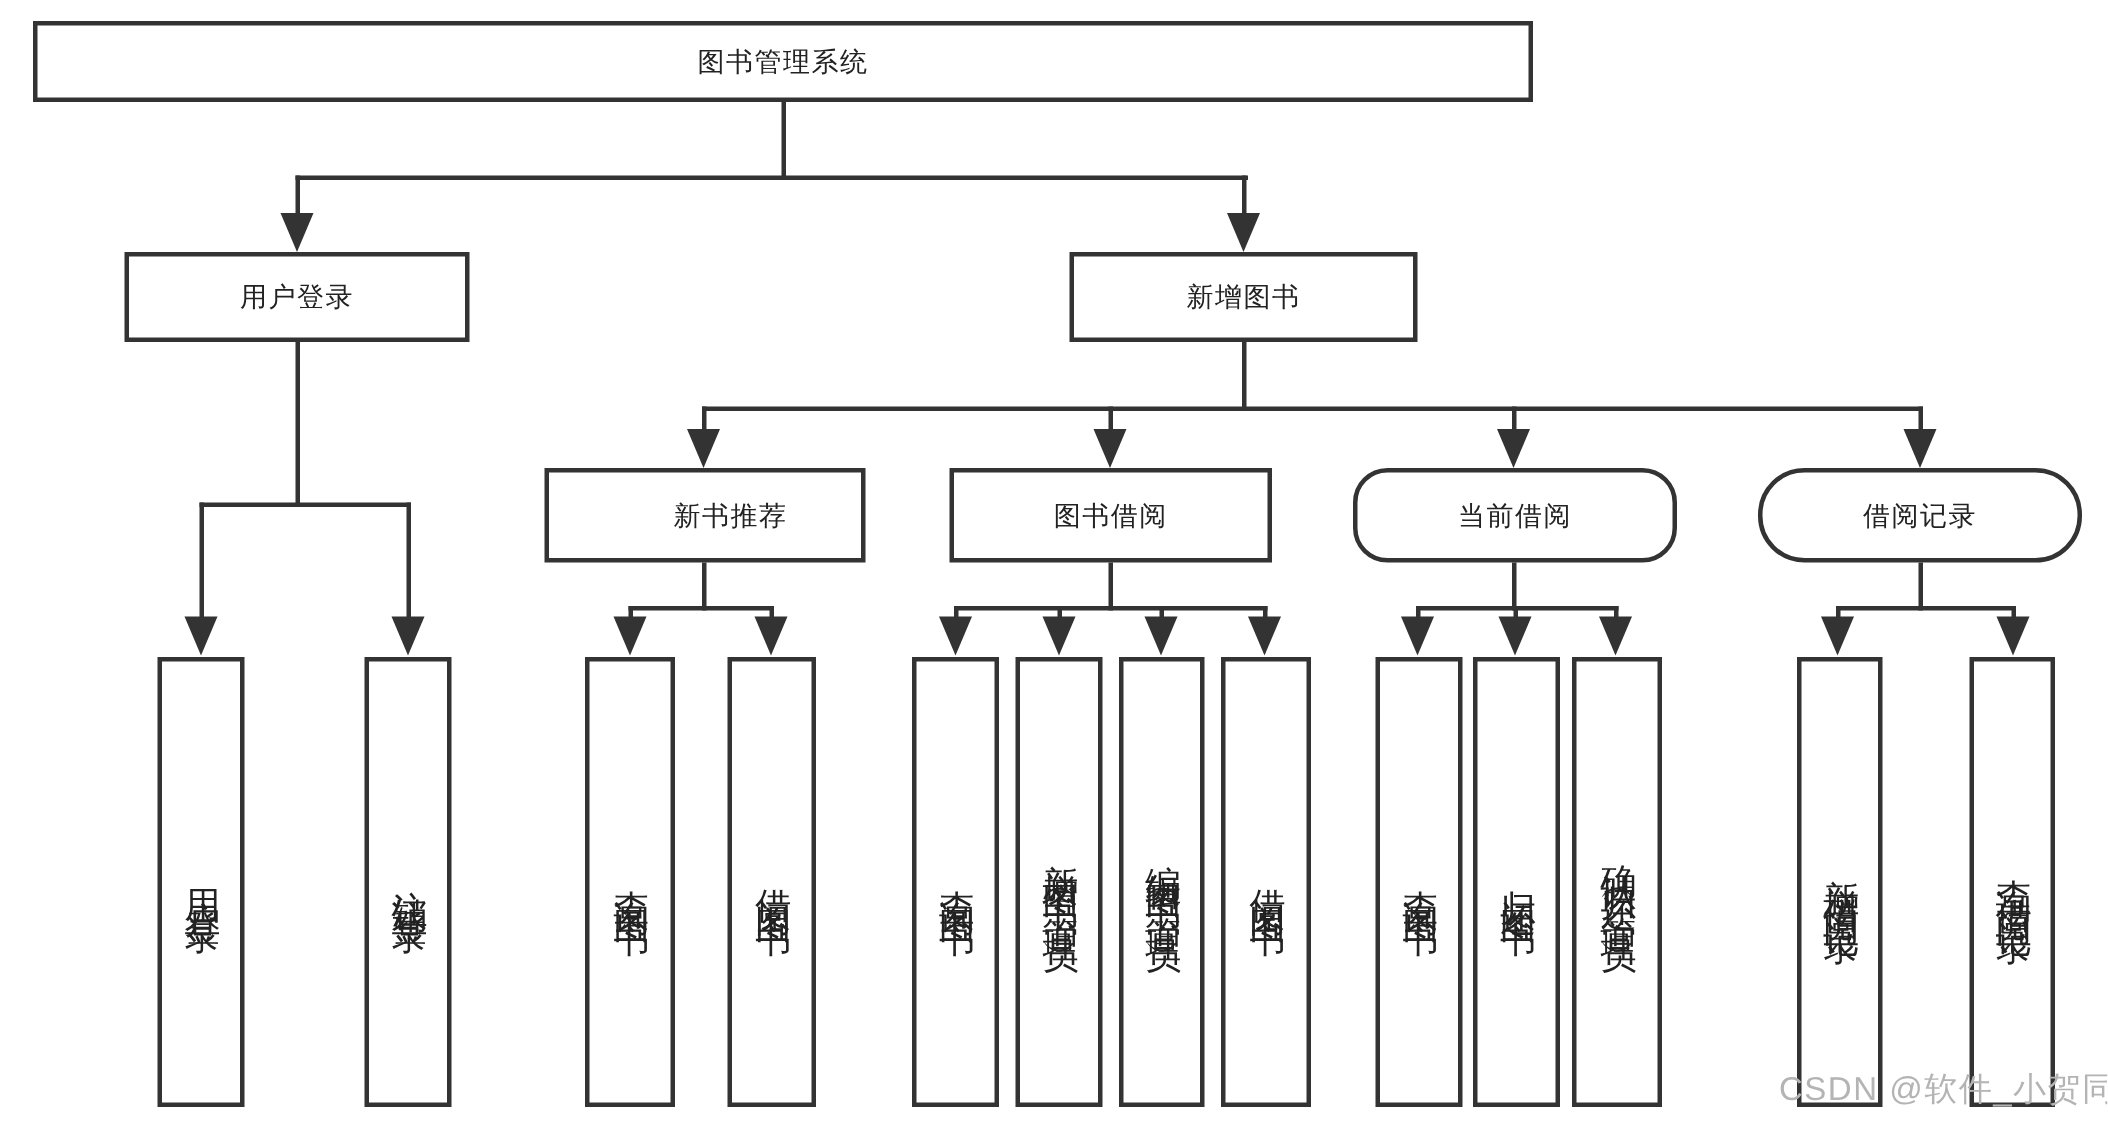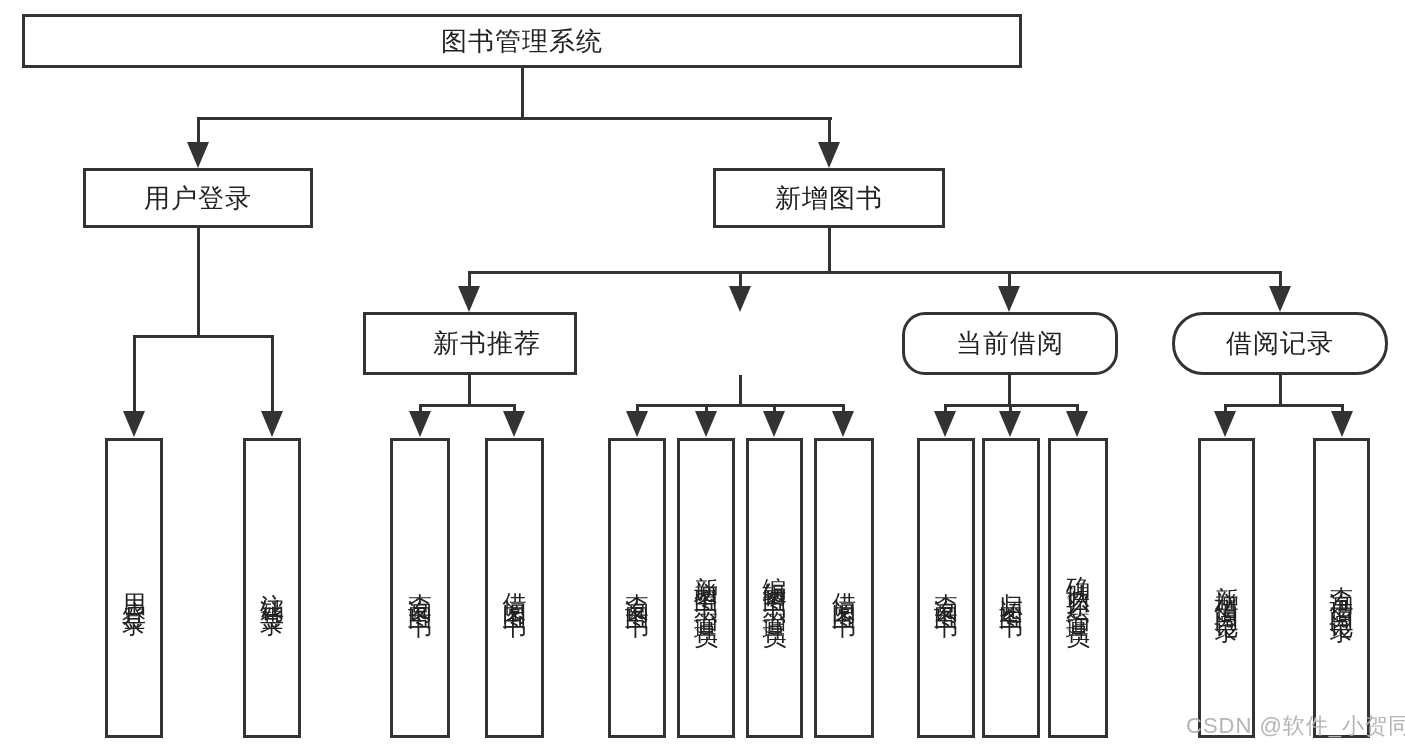--- a/index.html
+++ b/index.html
@@ -17,21 +17,21 @@
   }
   
   .hbox {
     position: absolute;
     box-sizing: border-box;
     border: 3px solid #333333;
     background: #ffffff;
     display: flex;
     align-items: center;
     justify-content: center;
-    font-size: 26px;
+    font-size: 18px;
     letter-spacing: 1px;
     color: #222222;
     white-space: nowrap;
   }
   
   .vbox {
     position: absolute;
     box-sizing: border-box;
     border: 3px solid #333333;
     background: #ffffff;
@@ -106,20 +106,21 @@
   <div class="vline" style="left:468px; top:271px; height:20px;"></div>
   <div class="arr" style="left:458px; top:286px;"></div>
   <div class="vline" style="left:739px; top:271px; height:20px;"></div>
   <div class="arr" style="left:729px; top:286px;"></div>
   <div class="vline" style="left:1008px; top:271px; height:20px;"></div>
   <div class="arr" style="left:998px; top:286px;"></div>
   <div class="vline" style="left:1279px; top:271px; height:20px;"></div>
   <div class="arr" style="left:1269px; top:286px;"></div>
 
   <div class="hbox" style="left:363px; top:312px; width:214px; height:63px;padding-left:34px;">新书推荐</div>
+  <div class="hbox" style="left:633px; top:312px; width:215px; height:63px;">图书借阅</div>
   <div class="hbox" style="left:902px; top:312px; width:216px; height:63px;border-radius:23px;">当前借阅</div>
   <div class="hbox" style="left:1172px; top:312px; width:216px; height:63px;border-radius:31px;">借阅记录</div>
 
   <div class="vline" style="left:468px; top:375px; height:32px;"></div>
   <div class="hline" style="left:419px; top:404px; width:97px;"></div>
   <div class="vline" style="left:419px; top:404px; height:10px;"></div>
   <div class="arr" style="left:409px; top:411px;"></div>
   <div class="vline" style="left:513px; top:404px; height:10px;"></div>
   <div class="arr" style="left:503px; top:411px;"></div>
 

